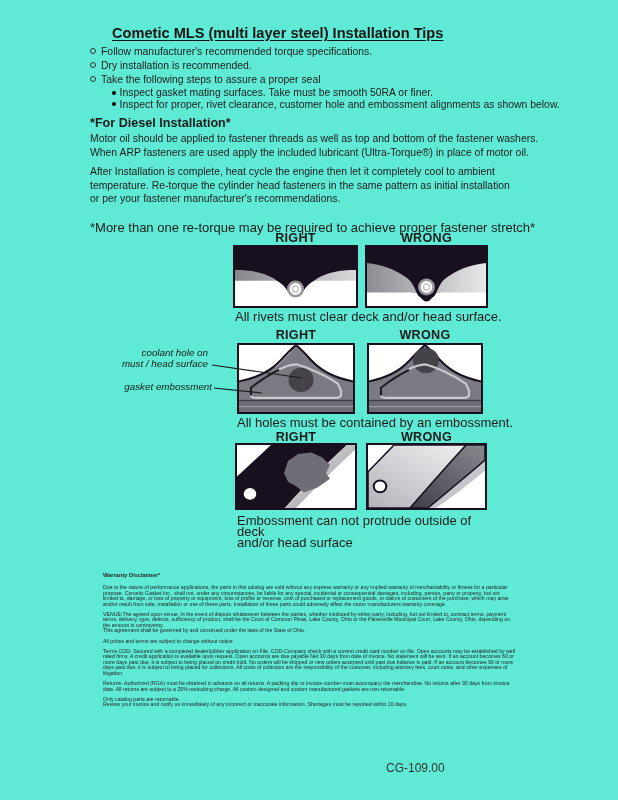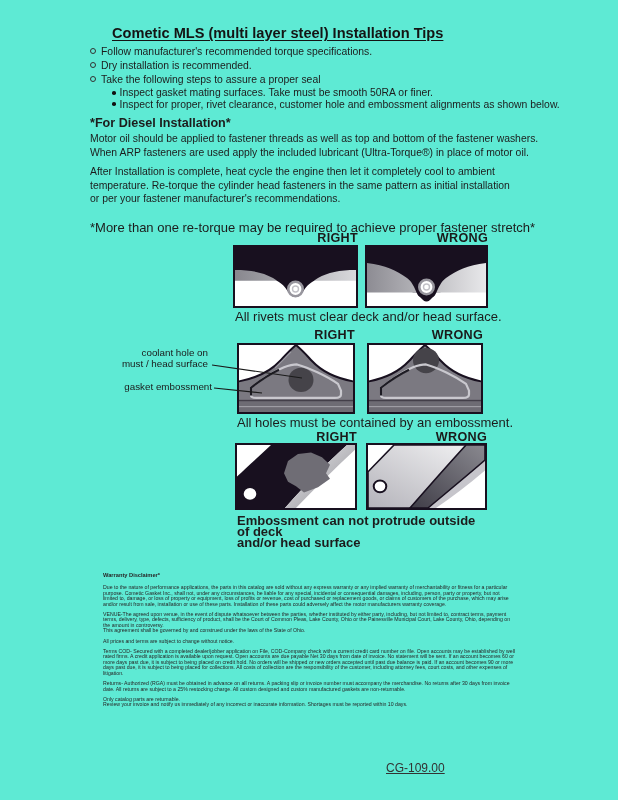--- a/index.html
+++ b/index.html
@@ -12,30 +12,30 @@
   .s{margin-left:22px;line-height:11.5px;white-space:nowrap;}
   .mo{display:inline-block;width:4px;height:4px;border:1px solid #333;border-radius:50%;
       margin-right:5px;vertical-align:1.5px;}
   .md{display:inline-block;width:3.6px;height:3.6px;background:#111;border-radius:50%;
       margin-right:4px;vertical-align:1.5px;}
   .diesel-h{position:absolute;left:90px;top:116px;font-size:12.6px;font-weight:bold;}
   .para{position:absolute;left:90px;font-size:10.4px;line-height:13.6px;}
   .para div{white-space:nowrap;}
   .p1{top:132px;} .p2{top:165px;}
   .note{position:absolute;left:90px;top:220px;font-size:13px;white-space:nowrap;}
-  .hdr{position:absolute;font-size:12.6px;font-weight:bold;letter-spacing:.3px;text-align:right;color:#1a1a1a;}
+  .hdr{position:absolute;font-size:12.6px;font-weight:bold;letter-spacing:.3px;text-align:center;color:#1a1a1a;}
   .box{position:absolute;border:2px solid #18101f;background:#fff;}
   .box svg{display:block;}
   .cap{position:absolute;font-size:13px;line-height:11.2px;}
-  .lbl{position:absolute;font-size:9.8px;line-height:11px;text-align:right;color:#1a1a1a;}
+  .lbl{position:absolute;font-size:9.8px;line-height:11px;text-align:right;color:#1a1a1a;font-style:italic;}
   .leader{position:absolute;left:105px;top:340px;pointer-events:none;}
   .disc{position:absolute;left:103px;top:573px;width:413px;font-size:5.2px;line-height:5.4px;color:#262626;}
   .disc-h{font-weight:bold;font-size:5.7px;margin-bottom:7px;}
   .dp{margin:0;} .gap{margin-bottom:5px;}
-  .footer{position:absolute;left:386px;top:761px;font-size:12px;color:#333;text-decoration:underline;}
+  .footer{position:absolute;left:386px;top:761px;font-size:12px;color:#333;}
 </style>
 </head>
 <body>
 
 <div class="page">
 
   <div class="title">Cometic MLS (multi layer steel) Installation Tips</div>
 
   <div class="bullets">
     <div class="b"><span class="mo"></span><span>Follow manufacturer's recommended torque specifications.</span></div>
@@ -172,21 +172,21 @@
             <stop offset="1" stop-color="#3f3d47"></stop>
         </linearGradient>
       </defs>
       <rect width="117" height="67" fill="#ffffff"></rect>
       <path d="M26,0 C17,10 8,19.5 0,28.5 L0,67 L44,67 C67,41 90.5,19.5 114,0 Z" fill="url(#gradF1)" stroke="#18101f" stroke-width="1.6"></path>
       <path d="M117,16 L117,27 C100,42.5 83.5,55.5 68,67 L60,67 C78.5,50.5 97.5,34 117,16 Z" fill="#c6c5cb"></path>
       <path d="M98,0 L117,0 L117,16 C97.5,34 78.5,50.5 60,67 L42,67 C60.5,44.5 79.5,21.5 98,0 Z" fill="url(#gradF2)" stroke="#18101f" stroke-width="1.6"></path>
       <circle cx="12" cy="44" r="6.3" fill="#ffffff" stroke="#18101f" stroke-width="2"></circle>
     </svg>
   </div>
-  <div class="cap" style="left:237px;top:515px;width:250px;font-weight:bold;">
+  <div class="cap" style="left:237px;top:515px;width:250px;">
     <div>Embossment can not protrude outside of deck</div>
     <div>and/or head surface</div>
   </div>
 
   <div class="disc">
     <div class="disc-h">Warranty Disclaimer*</div>
     <div class="dp gap">Due to the nature of performance applications, the parts in this catalog are sold without any express warranty or any implied warranty of merchantability or fitness for a particular purpose.  Cometic Gasket Inc., shall not, under any circumstances, be liable for any special, incidental or consequential damages, including, person, party or property, but not limited to, damage, or loss of property or equipment, loss of profits or revenue, cost of purchased or replacement goods, or claims of customers of the purchase, which may arise and/or result from sale, installation or use of these parts.  Installation of these parts could adversely affect the motor manufacturers warranty coverage.</div>
     <div class="dp">VENUE-The agreed upon venue, in the event of dispute whatsoever between the parties, whether instituted by either party, including, but not limited to, contract terms, payment terms, delivery, type, defects, sufficiency of product, shall be the Court of Common Pleas, Lake County, Ohio or the Painesville Municipal Court, Lake County, Ohio, depending on the amount in controversy.</div>
     <div class="dp gap">This agreement shall be governed by and construed under the laws of the State of Ohio.</div>
     <div class="dp gap">All prices and terms are subject to change without notice.</div>

